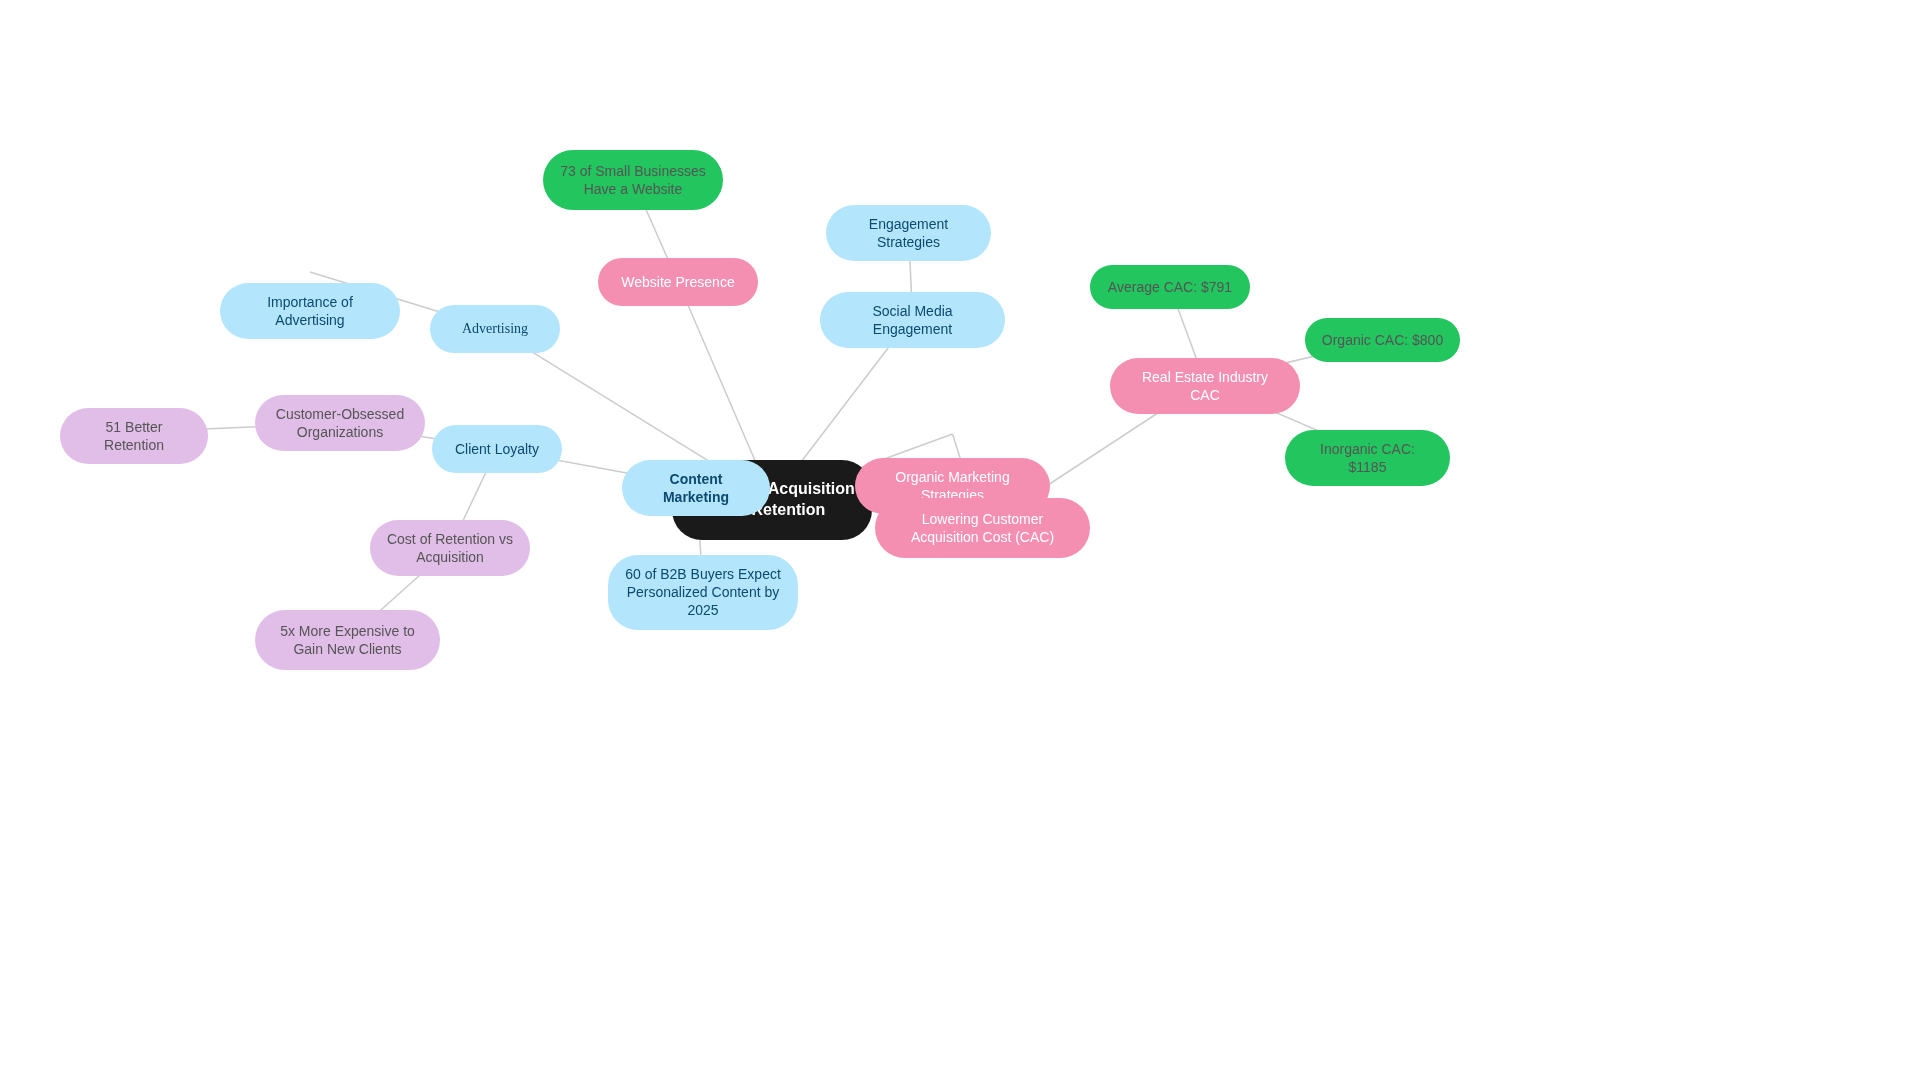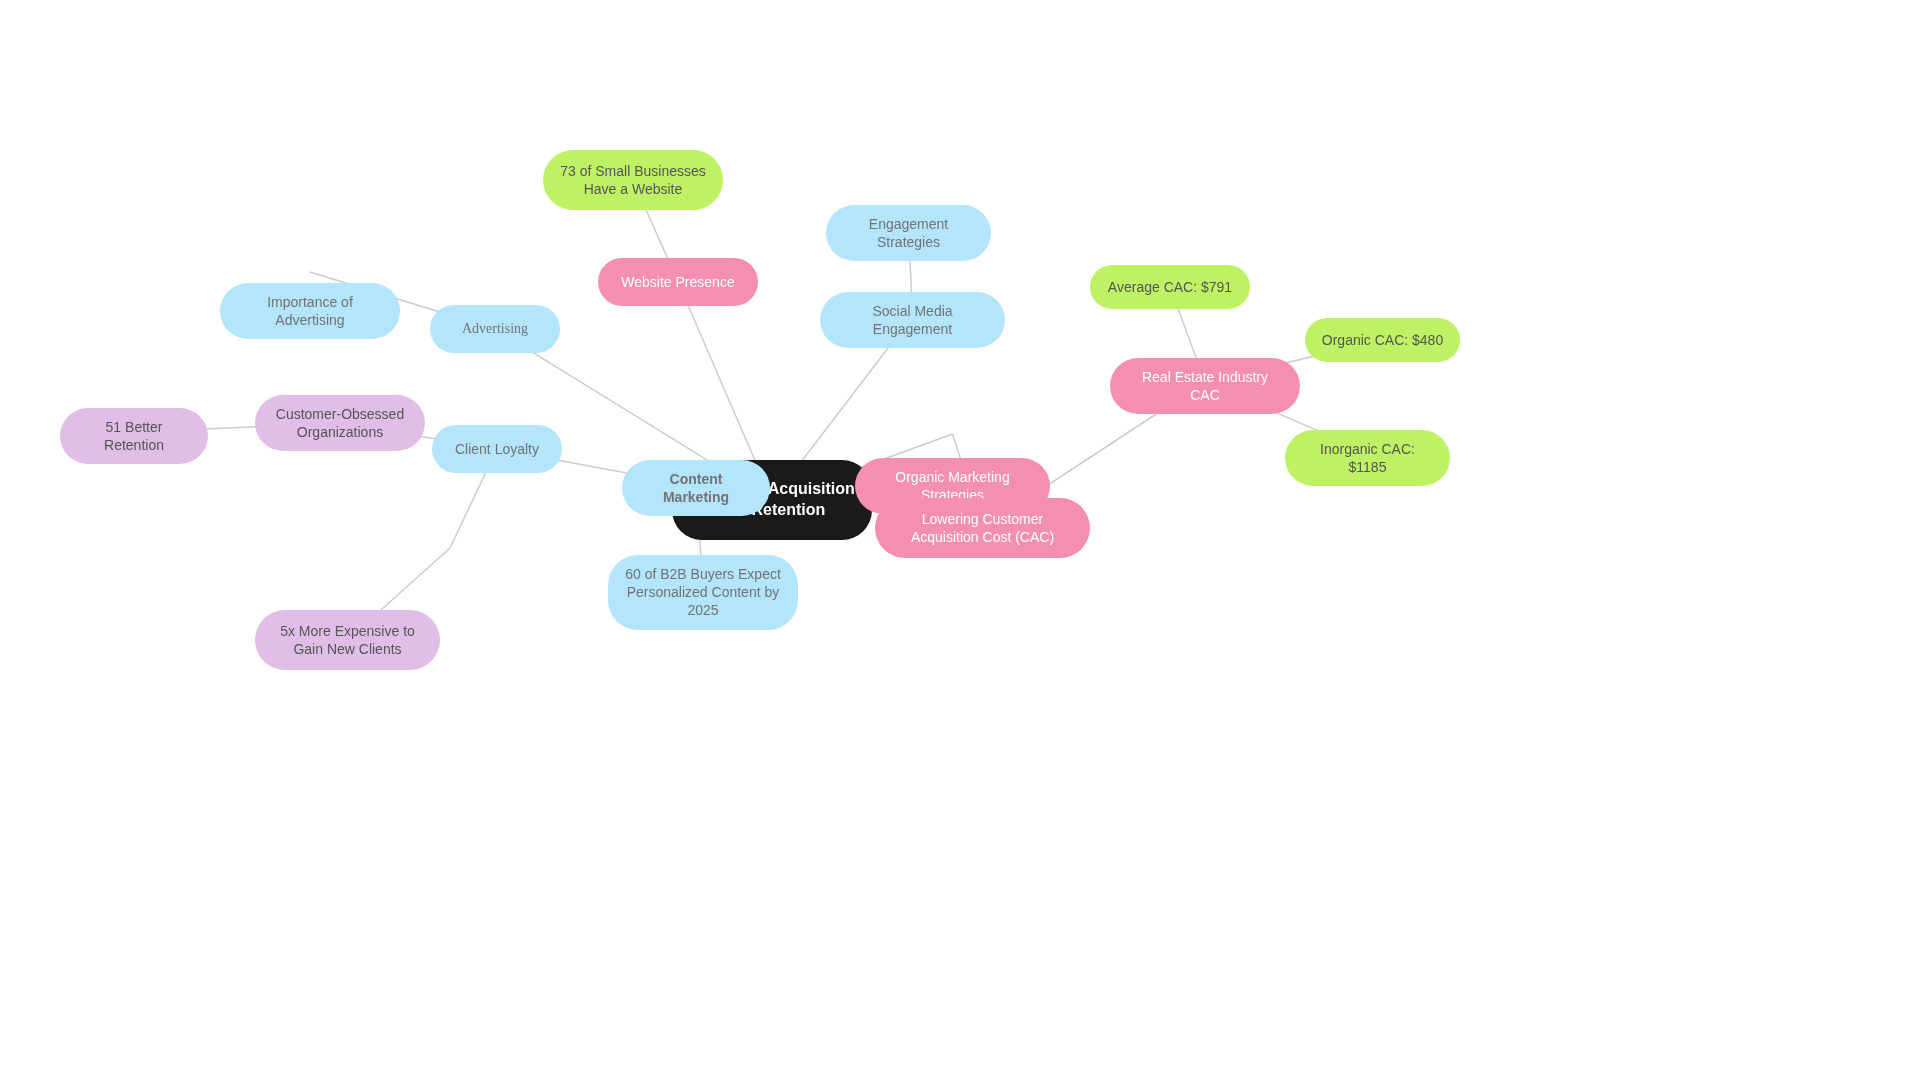--- a/index.html
+++ b/index.html
@@ -37,28 +37,28 @@
       border-radius: 30px;
       width: 200px;
       height: 80px;
     }
     .node-pink {
       background: #f48fb1;
       color: #fff;
     }
     .node-light-blue {
       background: #b3e5fc;
-      color: #737373;
+      color: #0c4a6e;
     }
     .node-light-purple {
       background: #e1bee7;
       color: #555;
     }
     .node-light-pink {
-      background: #bef264;
+      background: #22c55e;
       color: #555;
     }
     svg.connections {
       position: absolute;
       top: 0; left: 0;
       width: 1920px;
       height: 1083px;
       pointer-events: none;
     }
   </style>
@@ -89,24 +89,25 @@
       <line x1="1205" y1="382" x2="1367.5" y2="452" stroke="#ccc" stroke-width="1.5"></line>
     </svg>
     <div class="node node-center" style="left: 672px; top: 460px; width: 200px; height: 80px;">Customer Acquisition and Retention</div>
     <div class="node node-pink" style="left: 598px; top: 258px; width: 160px; min-height: 48px;">Website Presence</div>
     <div class="node node-light-pink" style="left: 543px; top: 150px; width: 180px; min-height: 60px;">73 of Small Businesses Have a Website</div>
     <div class="node node-light-blue" style="left: 430px; top: 305px; width: 130px; min-height: 48px; font-family: Liberation Serif, serif;">Advertising</div>
     <div class="node node-light-blue" style="left: 220px; top: 248px; width: 180px; min-height: 48px; margin-top: 35px;">Importance of Advertising</div>
     <div class="node node-light-blue" style="left: 432px; top: 425px; width: 130px; min-height: 48px;">Client Loyalty</div>
     <div class="node node-light-purple" style="left: 255px; top: 395px; width: 170px; min-height: 56px;">Customer-Obsessed Organizations</div>
     <div class="node node-light-purple" style="left: 60px; top: 408px; width: 148px; min-height: 48px;">51 Better Retention</div>
+    <div class="node node-light-purple" style="left: 370px; top: 520px; width: 160px; min-height: 56px;">Cost of Retention vs Acquisition</div>
     <div class="node node-light-purple" style="left: 255px; top: 610px; width: 185px; min-height: 60px;">5x More Expensive to Gain New Clients</div>
     <div class="node node-light-blue" style="left: 622px; top: 460px; width: 148px; min-height: 48px; font-weight: bold;">Content Marketing</div>
     <div class="node node-light-blue" style="left: 608px; top: 555px; width: 190px; min-height: 64px;">60 of B2B Buyers Expect Personalized Content by 2025</div>
     <div class="node node-light-blue" style="left: 820px; top: 292px; width: 185px; min-height: 48px;">Social Media Engagement</div>
     <div class="node node-light-blue" style="left: 826px; top: 205px; width: 165px; min-height: 48px;">Engagement Strategies</div>
     <div class="node node-pink" style="left: 855px; top: 418px; width: 195px; min-height: 48px; margin-top: 40px;">Organic Marketing Strategies</div>
     <div class="node node-pink" style="left: 875px; top: 498px; width: 215px; min-height: 60px;">Lowering Customer Acquisition Cost (CAC)</div>
     <div class="node node-pink" style="left: 1110px; top: 358px; width: 190px; min-height: 48px;">Real Estate Industry CAC</div>
     <div class="node node-light-pink" style="left: 1090px; top: 265px; width: 160px; min-height: 44px; text-align: right;">Average CAC: $791</div>
-    <div class="node node-light-pink" style="left: 1305px; top: 318px; width: 155px; min-height: 44px;">Organic CAC: $480</div>
+    <div class="node node-light-pink" style="left: 1305px; top: 318px; width: 155px; min-height: 44px;">Organic CAC: $800</div>
     <div class="node node-light-pink" style="left: 1285px; top: 430px; width: 165px; min-height: 44px;">Inorganic CAC: $1185</div>
   </div>
 
 </body></html>

